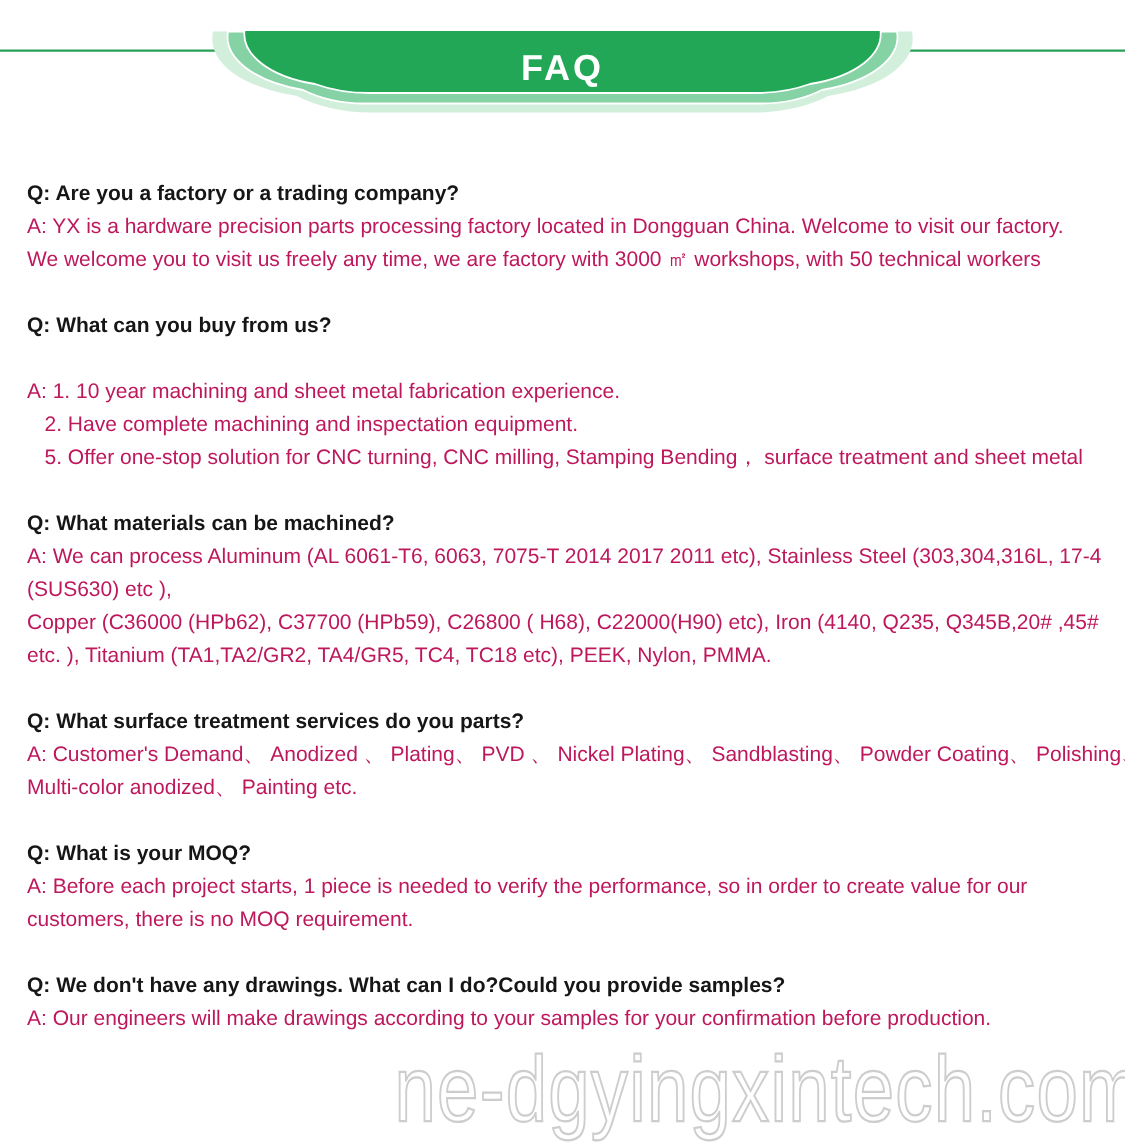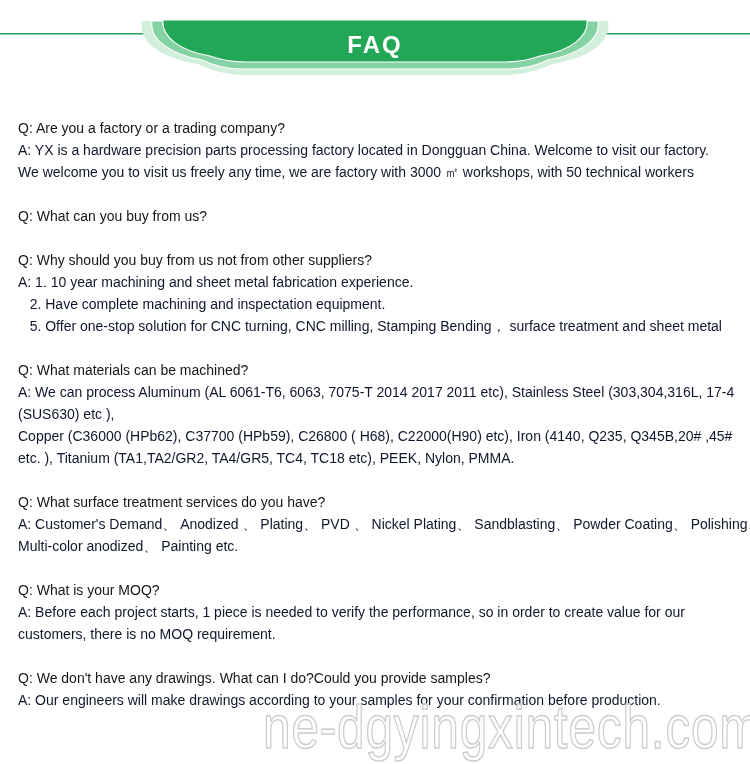--- a/index.html
+++ b/index.html
@@ -38,25 +38,25 @@
     box-sizing: border-box;
     padding: 117px 18px 0 18px;
     z-index: 2;
   }
   .faq-item {
     margin: 0 0 22px 0;
   }
   .line {
     font-size: 14px;
     line-height: 22px;
-    color: #0f172a;
+    color: #be185d;
     white-space: pre;
   }
   .q-line {
-    font-weight: 400;
+    font-weight: 700;
     color: #161616;
   }
   .watermark {
     position: absolute;
     left: 263px;
     top: 696px;
     z-index: 3;
     font-size: 62px;
     line-height: 62px;
     letter-spacing: 1px;
@@ -89,36 +89,35 @@
       <div class="line q-line">Q: Are you a factory or a trading company?</div>
       <div class="line">A: YX is a hardware precision parts processing factory located in Dongguan China. Welcome to visit our factory.</div>
       <div class="line">We welcome you to visit us freely any time, we are factory with 3000 ㎡ workshops, with 50 technical workers</div>
     </div>
 
     <div class="faq-item">
       <div class="line q-line">Q: What can you buy from us?</div>
     </div>
 
     <div class="faq-item">
-      <div class="line q-line">Q: Why should you buy from us not from other suppliers?</div>
       <div class="line">A: 1. 10 year machining and sheet metal fabrication experience.</div>
       <div class="line">   2. Have complete machining and inspectation equipment.</div>
       <div class="line">   5. Offer one-stop solution for CNC turning, CNC milling, Stamping Bending， surface treatment and sheet metal</div>
     </div>
 
     <div class="faq-item">
       <div class="line q-line">Q: What materials can be machined?</div>
       <div class="line">A: We can process Aluminum (AL 6061-T6, 6063, 7075-T 2014 2017 2011 etc), Stainless Steel (303,304,316L, 17-4</div>
       <div class="line">(SUS630) etc ),</div>
       <div class="line">Copper (C36000 (HPb62), C37700 (HPb59), C26800 ( H68), C22000(H90) etc), Iron (4140, Q235, Q345B,20# ,45#</div>
       <div class="line">etc. ), Titanium (TA1,TA2/GR2, TA4/GR5, TC4, TC18 etc), PEEK, Nylon, PMMA.</div>
     </div>
 
     <div class="faq-item">
-      <div class="line q-line">Q: What surface treatment services do you have?</div>
+      <div class="line q-line">Q: What surface treatment services do you parts?</div>
       <div class="line">A: Customer's Demand、 Anodized 、 Plating、 PVD 、 Nickel Plating、 Sandblasting、 Powder Coating、 Polishing、</div>
       <div class="line">Multi-color anodized、 Painting etc.</div>
     </div>
 
     <div class="faq-item">
       <div class="line q-line">Q: What is your MOQ?</div>
       <div class="line">A: Before each project starts, 1 piece is needed to verify the performance, so in order to create value for our</div>
       <div class="line">customers, there is no MOQ requirement.</div>
     </div>
 

